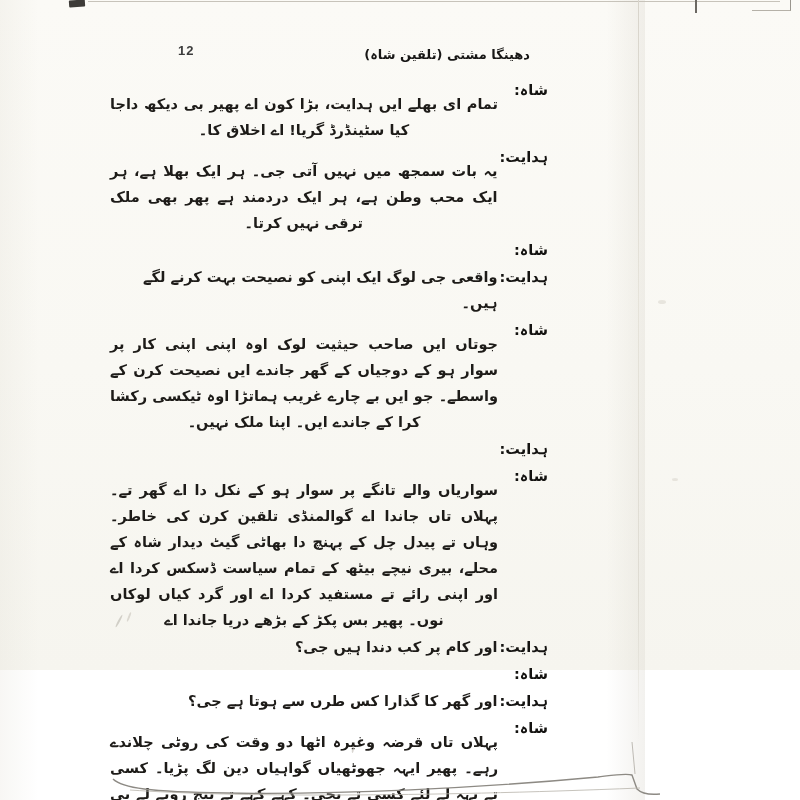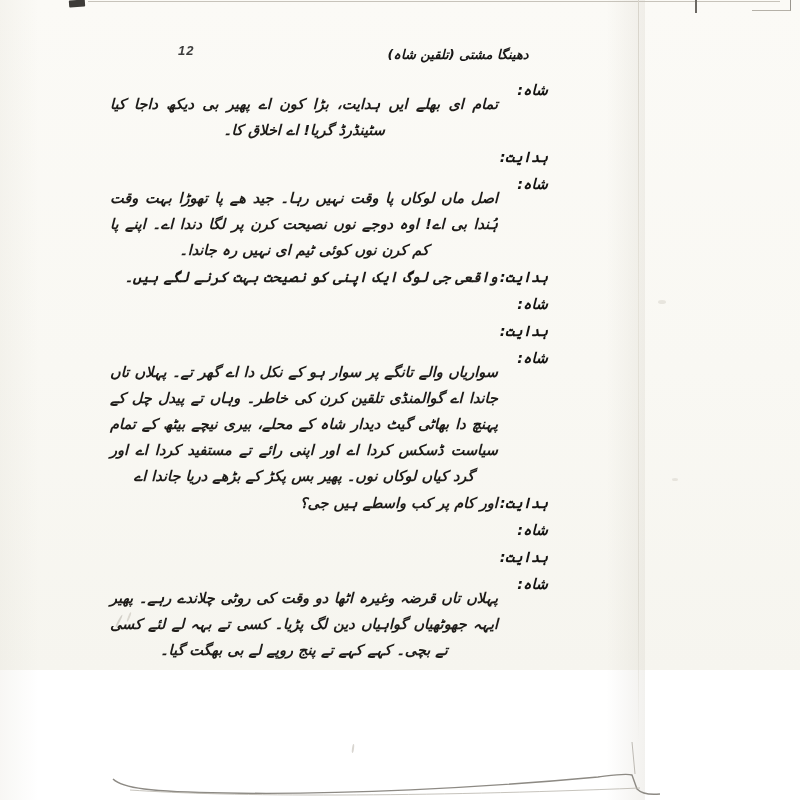--- a/index.html
+++ b/index.html
@@ -2,37 +2,36 @@
 <html lang="ur"><head>
 <meta charset="utf-8">
 <style>
   html,body { margin:0; padding:0; }
   body { width:800px; height:800px; overflow:hidden; background:#ffffff; }
 
   .scan-page {
     position:relative; width:800px; height:670px;
     background:linear-gradient(180deg,#fbfaf6 0%,#f9f8f3 55%,#f6f5ef 100%);
     font-family:"DejaVu Sans",sans-serif;
-    font-style:italic;
   }
   
   .scan-shade {
     position:absolute; top:0; left:0; width:645px; height:800px;
     background:linear-gradient(90deg,rgba(225,222,212,0.25) 0%,rgba(255,255,255,0) 6%,rgba(255,255,255,0) 94%,rgba(214,210,200,0.30) 100%);
     pointer-events:none;
   }
 
   .page-num {
     position:absolute; left:178px; top:43px;
     font-family:"Liberation Sans",sans-serif; font-size:13px; font-weight:700;
     color:#3c3c3c; letter-spacing:1px;
   }
 
   .running-title {
-    position:absolute; left:377px; top:47px; width:162px;
+    position:absolute; left:368px; top:47px; width:162px;
     direction:rtl; text-align:center;
     font-size:13px; font-weight:700; color:#171615;
     white-space:nowrap;
   }
 
   .dialogue {
     position:absolute; left:110px; top:77px; width:438px;
     direction:rtl; unicode-bidi:embed;
     font-size:14.5px; font-weight:700; color:#1d1b18;
     line-height:26px;
@@ -80,48 +79,50 @@
   <div class="page-num">12</div>
   <div class="running-title">دھینگا مشتی (تلقین شاہ)</div>
 
   <div class="dialogue">
     <div class="entry ml">
       <span class="speaker">شاہ:</span>
       <span class="dtext">تمام ای بھلے ایں ہدایت، بڑا کون اے پھیر بی دیکھ داجا کیا سٹینڈرڈ گریا! اے اخلاق کا۔</span>
     </div>
     <div class="entry ml">
       <span class="speaker">ہدایت:</span>
+      <span class="dtext">یہ بات سمجھ میں نہیں آتی جی۔ ہر ایک بھلا ہے، ہر ایک محب وطن ہے، ہر ایک دردمند ہے پھر بھی ملک ترقی نہیں کرتا۔</span>
     </div>
     <div class="entry ml">
       <span class="speaker">شاہ:</span>
-      <span class="dtext">اصل ماں لوکاں پا وقت نہیں رہا۔ جید ھے پا تھوڑا بہت وقت ہُندا بی اے! اوہ دوجے نوں نصیحت کرن پر لگا دندا اے۔ اپنے پا کم کرن نوں کوئی ٹیم ای نہیں رہ جاندا۔</span>
     </div>
     <div class="entry">
       <span class="speaker">ہدایت:</span>
       <span class="dtext">واقعی جی لوگ ایک اپنی کو نصیحت بہت کرنے لگے ہیں۔</span>
     </div>
     <div class="entry ml">
       <span class="speaker">شاہ:</span>
+      <span class="dtext">جوتاں ایں صاحب حیثیت لوک اوہ اپنی اپنی کار پر سوار ہو کے دوجیاں کے گھر جاندے ایں نصیحت کرن کے واسطے۔ جو ایں بے چارے غریب ہماتڑا اوہ ٹیکسی رکشا کرا کے جاندے ایں۔ اپنا ملک نہیں۔</span>
     </div>
     <div class="entry">
       <span class="speaker">ہدایت:</span>
     </div>
     <div class="entry ml">
       <span class="speaker">شاہ:</span>
       <span class="dtext">سواریاں والے تانگے پر سوار ہو کے نکل دا اے گھر تے۔ پہلاں تاں جاندا اے گوالمنڈی تلقین کرن کی خاطر۔ وہاں تے پیدل چل کے پہنچ دا بھاٹی گیٹ دیدار شاہ کے محلے، بیری نیچے بیٹھ کے تمام سیاست ڈسکس کردا اے اور اپنی رائے تے مستفید کردا اے اور گرد کیاں لوکاں نوں۔ پھیر بس پکڑ کے بڑھے دریا جاندا اے</span>
     </div>
     <div class="entry">
       <span class="speaker">ہدایت:</span>
-      <span class="dtext">اور کام پر کب واسطے ہیں جی؟</span>
+      <span class="dtext">اور کام پر کب دندا ہیں جی؟</span>
     </div>
     <div class="entry ml">
       <span class="speaker">شاہ:</span>
     </div>
     <div class="entry">
       <span class="speaker">ہدایت:</span>
+      <span class="dtext">اور گھر کا گذارا کس طرں سے ہوتا ہے جی؟</span>
     </div>
     <div class="entry ml">
       <span class="speaker">شاہ:</span>
       <span class="dtext">پہلاں تاں قرضہ وغیرہ اٹھا دو وقت کی روٹی چلاندے رہے۔ پھیر ایہہ جھوٹھیاں گواہیاں دین لگ پڑیا۔ کسی تے بہہ لے لئے کسی تے بچی۔ کہے کہے تے پنج روپے لے بی بھگت گیا۔</span>
     </div>
 
   </div>
 
   <svg class="curl-svg" width="800" height="800" viewBox="0 0 800 800">
     <path d="M113,779 C 122,788 150,792 225,793 C 340,795 480,788 598,777 C 614,775 626,773 632,775 L 637,789 C 641,793 650,795 660,794" fill="none" stroke="#8d8a84" stroke-width="1.4"></path>

